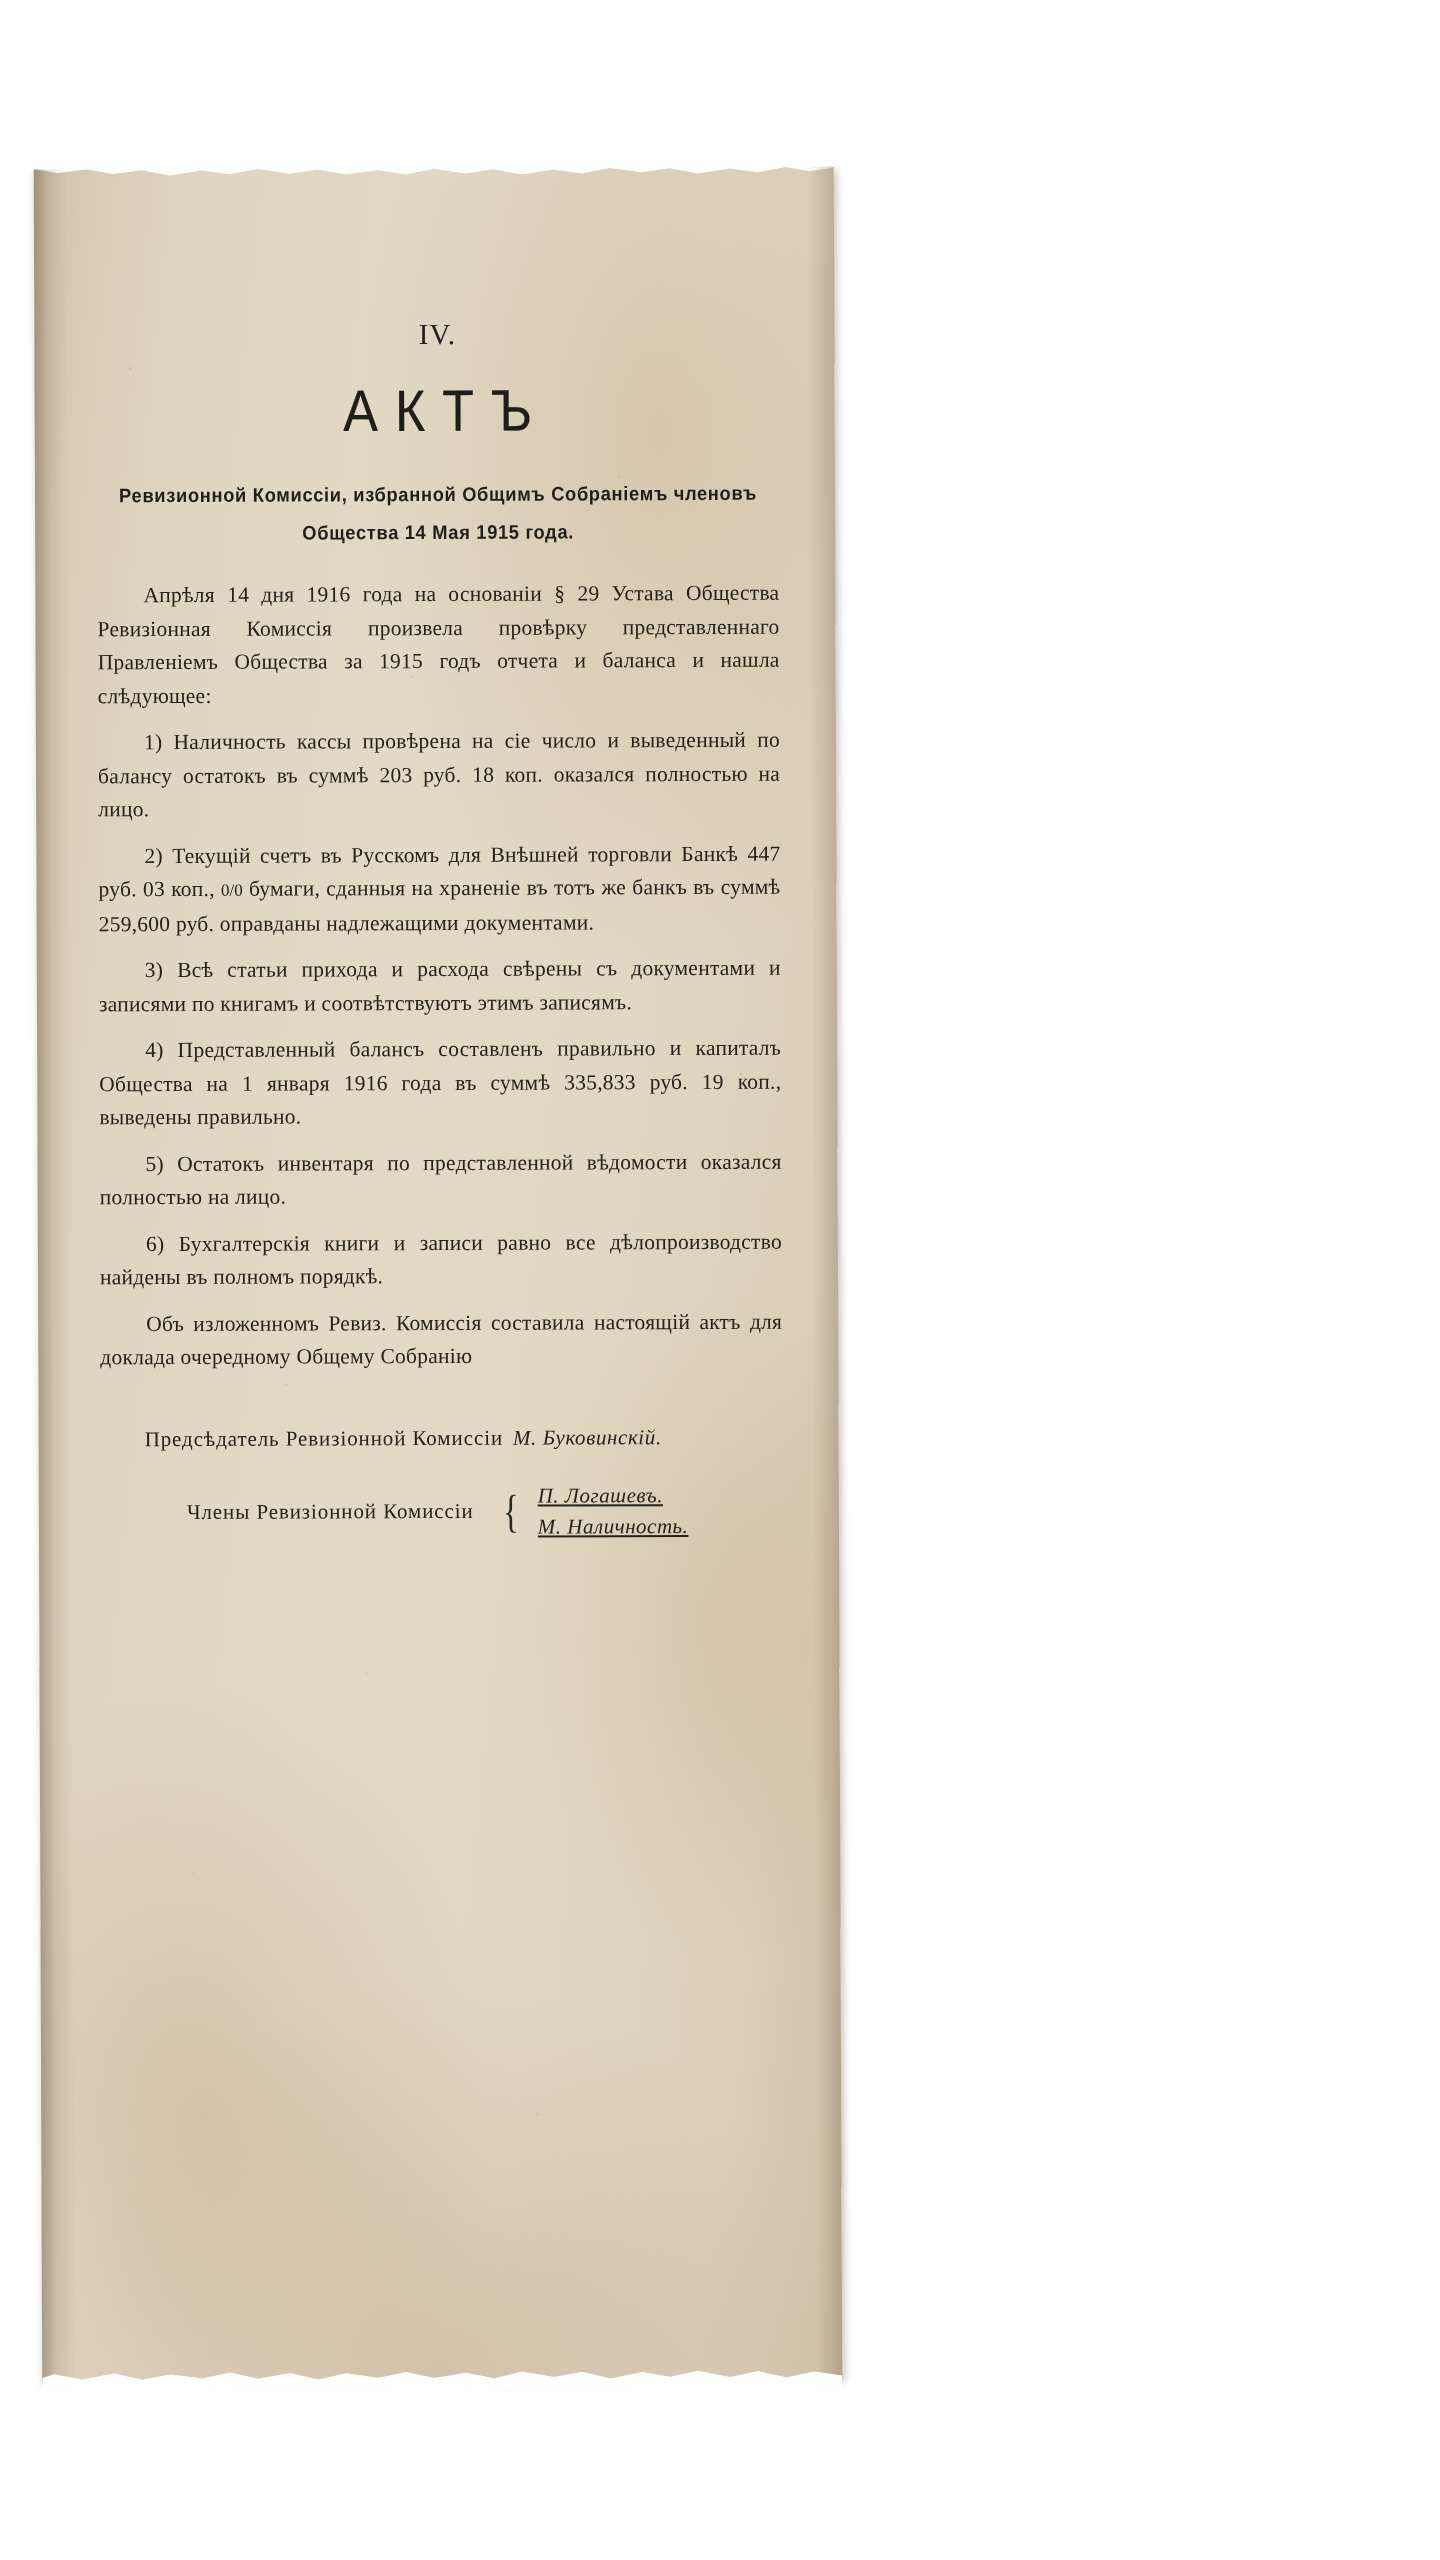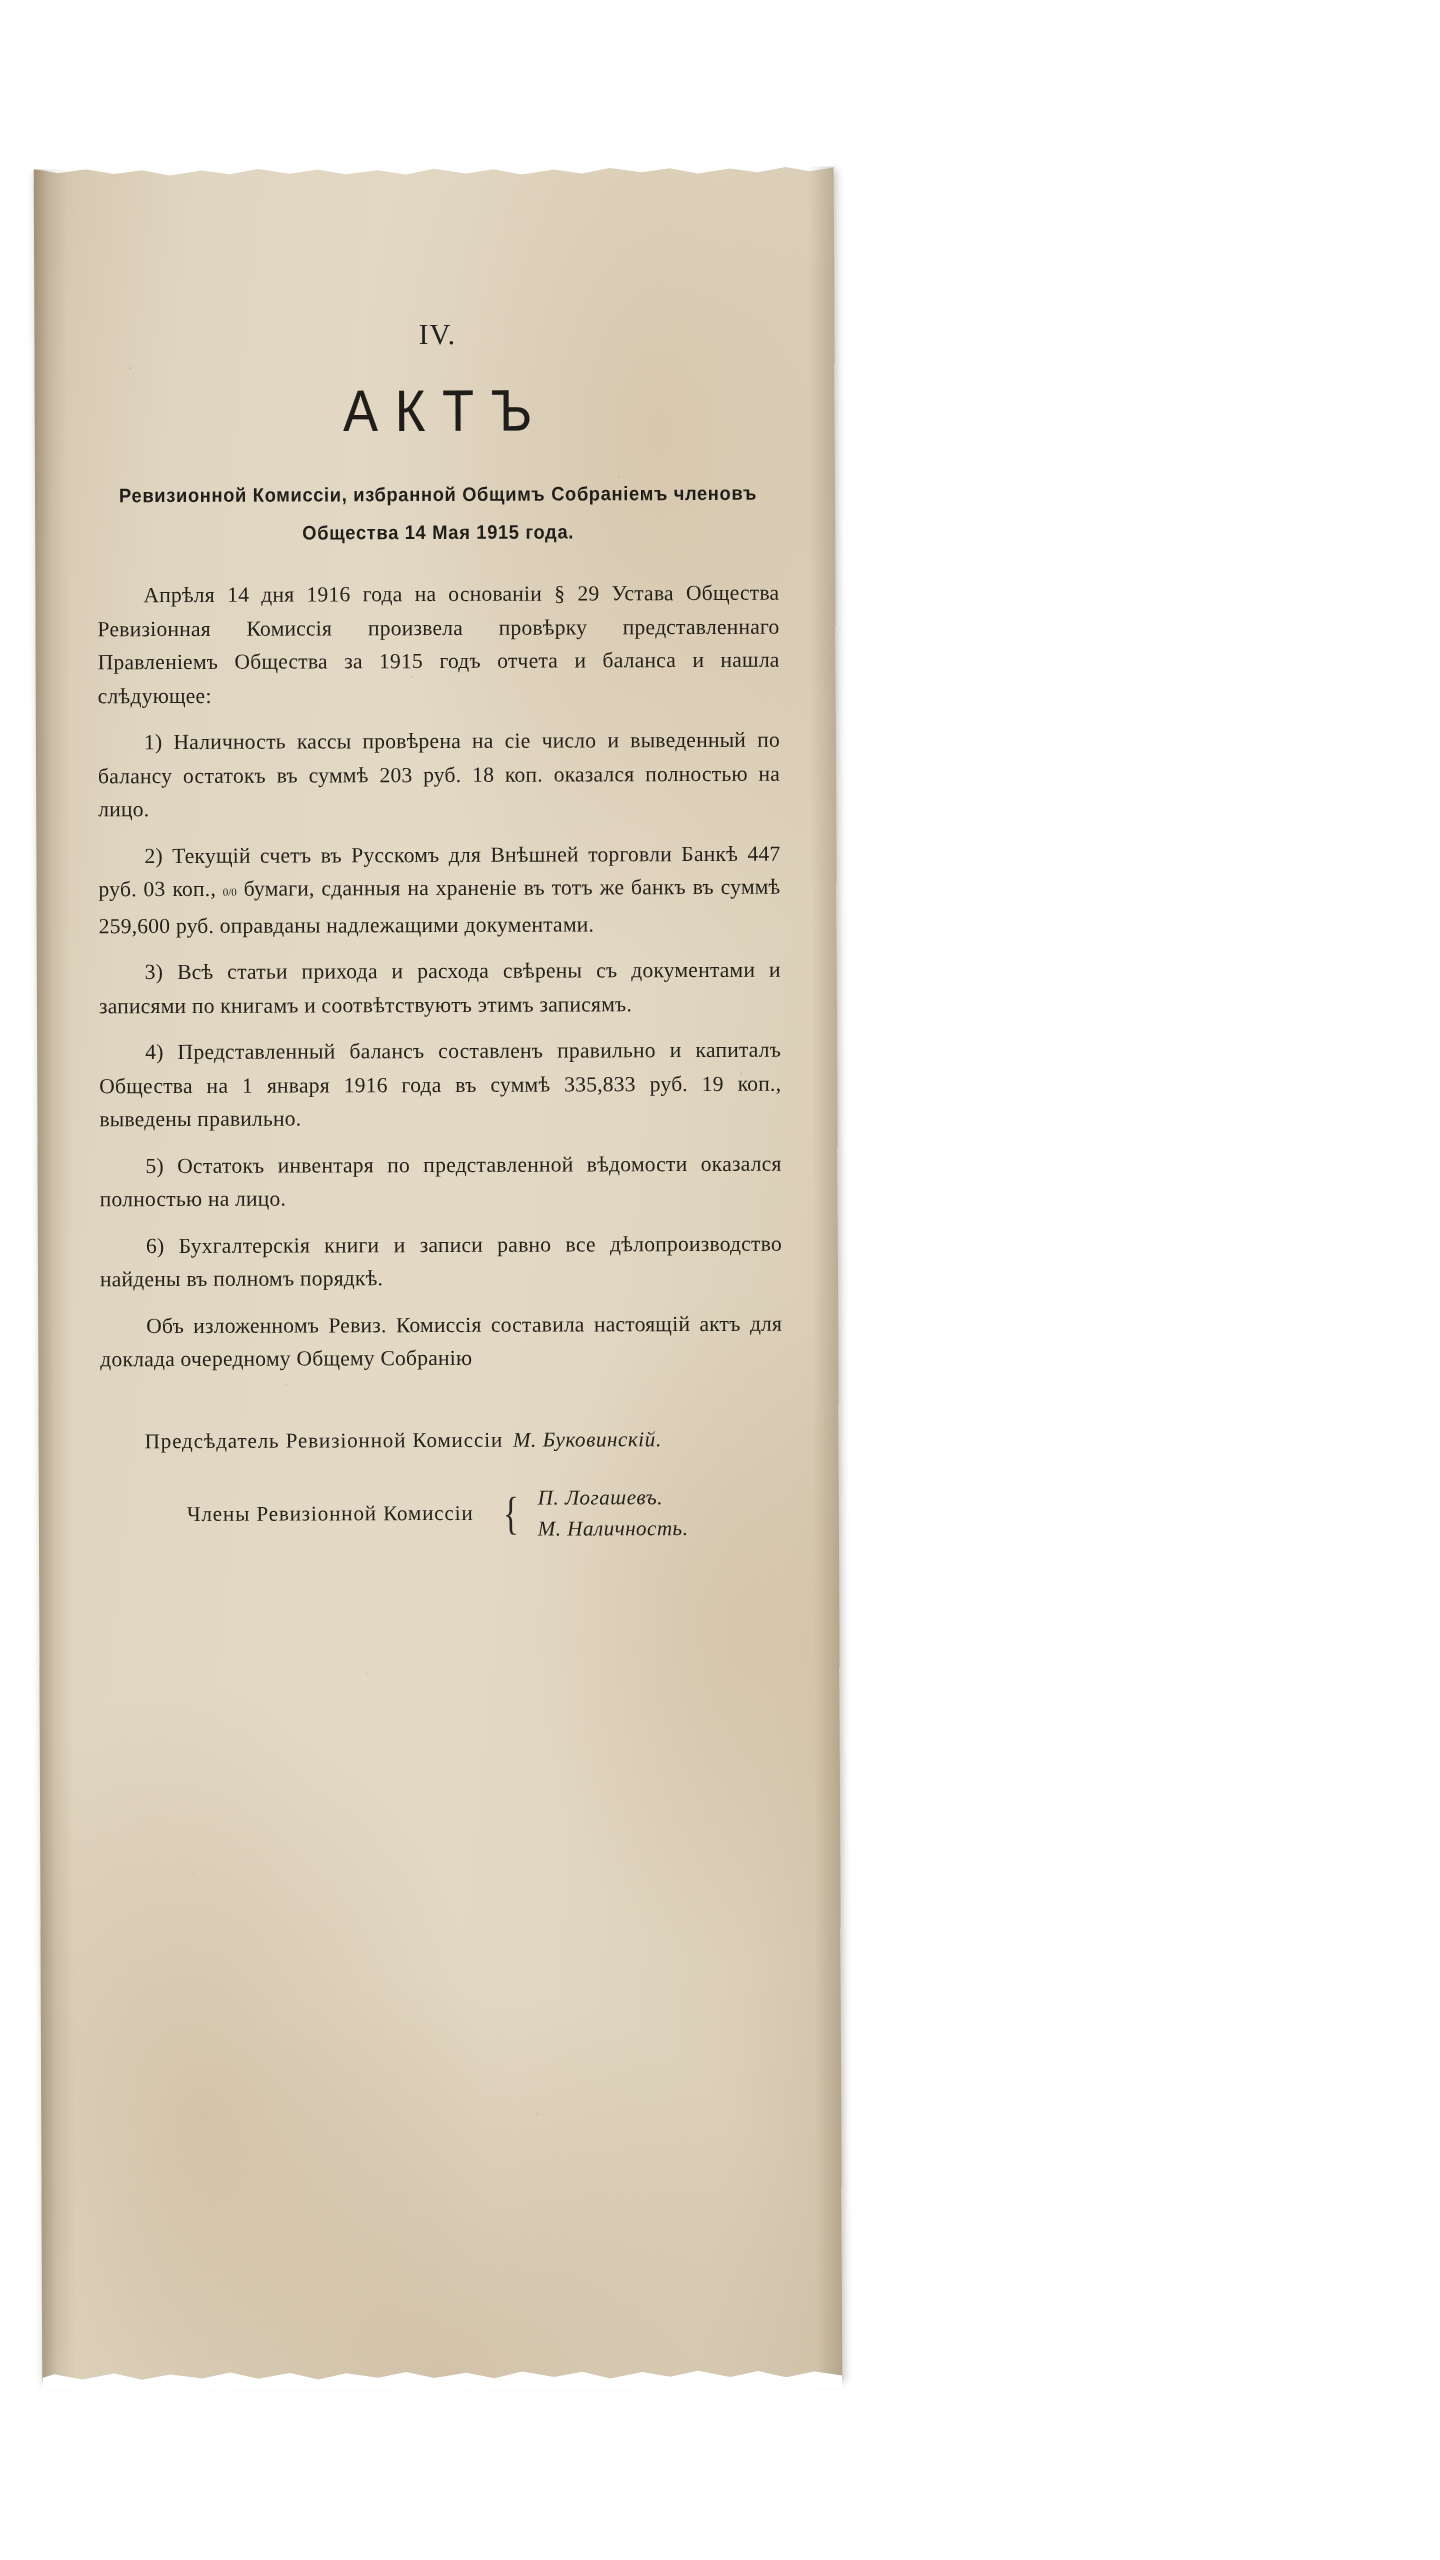--- a/index.html
+++ b/index.html
@@ -110,21 +110,21 @@
     line-height:33.5px;
     letter-spacing:.25px;
     color:#242119;
     margin:0 0 13px 0;
     text-indent:46px;
     -webkit-hyphens:none;hyphens:none;
   }
   .para:last-of-type{margin-bottom:0;}
 
   .percent-sign{
-    font-size:11px;
+    font-size:17px;
     letter-spacing:0;
   }
 
   
   #signature-block{ margin-top:52px; }
 
   .sig-chair{
     font-family:"Liberation Serif", serif;
     font-size:21px;
     letter-spacing:.9px;
@@ -158,20 +158,21 @@
     margin:0 16px 0 26px;
     transform:scaleX(.7);
   }
   #members-names{
     font-family:"Liberation Serif", serif;
     font-style:italic;
     font-size:21px;
     letter-spacing:.5px;
     color:#242119;
     line-height:31px;
+    text-decoration:underline;
   }
   #members-names div{white-space:nowrap;}
 </style>
 </head>
 <body>
 
 <div id="page-sheet">
 
   <div id="paper-grain"></div>
   <div id="spine-shadow"></div>

